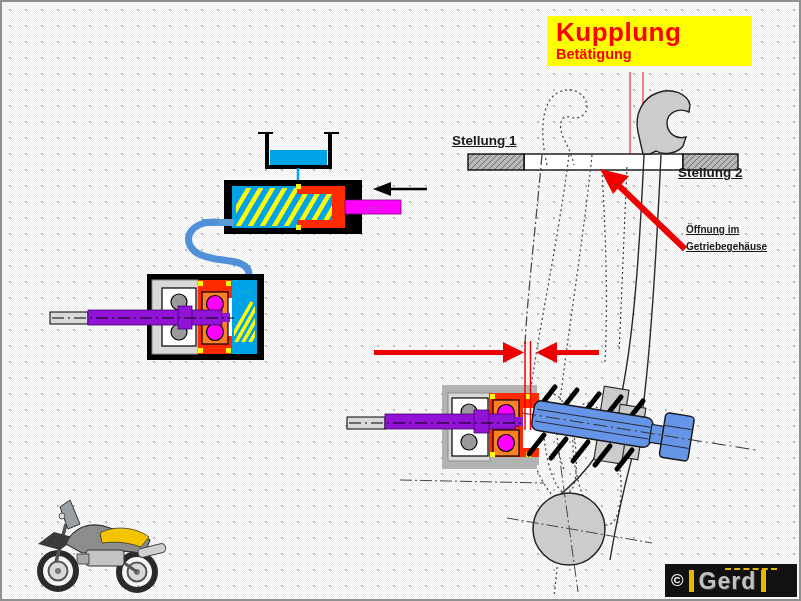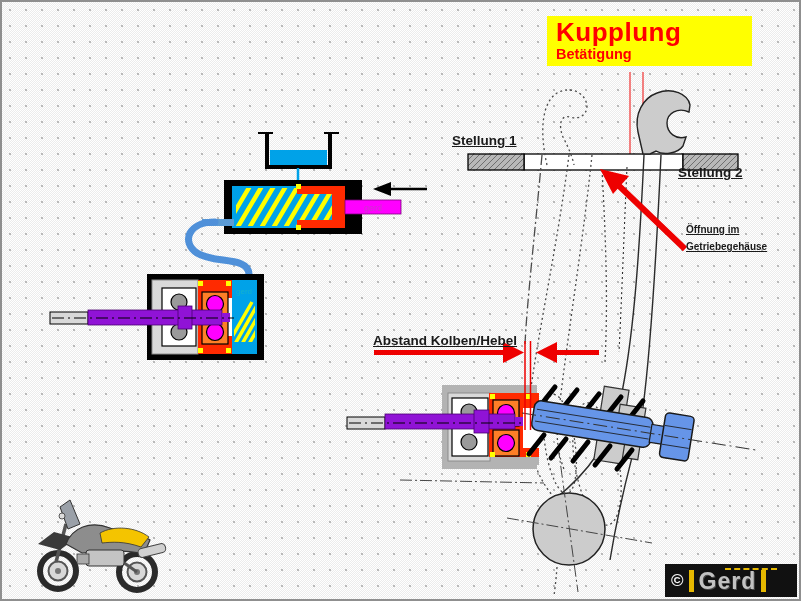--- a/index.html
+++ b/index.html
@@ -268,21 +268,20 @@
   </div>
 
   <div class="abs lbl lbl-stellung1">Stellung 1</div>
   <div class="abs lbl lbl-stellung2">Stellung 2</div>
 
   <div class="abs lbl lbl-oeffnung">
     <div>Öffnung im</div>
     <div>Getriebegehäuse</div>
   </div>
 
-  <div class="abs lbl lbl-abstand">Abstand Kolben/Hebel</div>
 
   <div class="abs logo">
     <span class="copy">©</span>
     <span class="bar"></span>
     <span class="gerd">Gerd</span>
     <span class="bar"></span>
     <span class="dash"></span>
   </div>
 
 </div>

